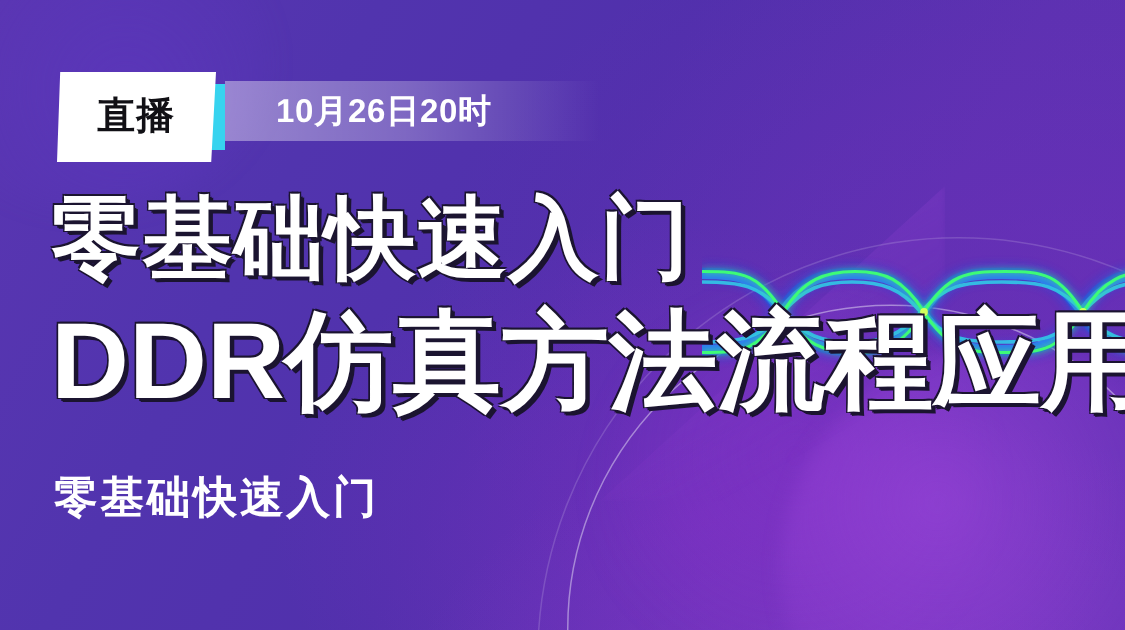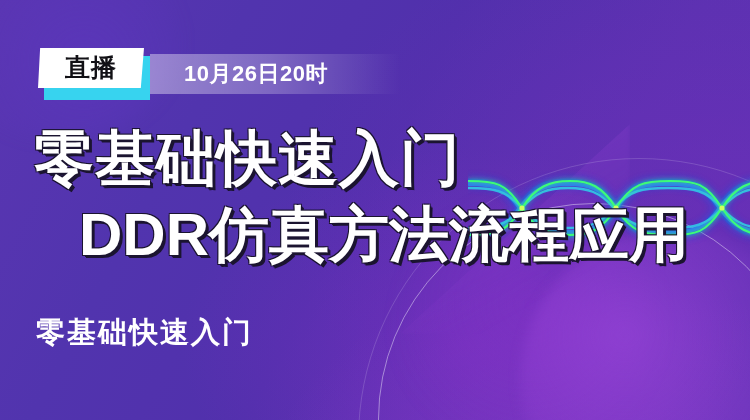--- a/index.html
+++ b/index.html
@@ -47,21 +47,21 @@
   .eye-wrap{position:absolute;left:468px;top:168px;width:300px;height:82px;pointer-events:none;}
   .eye-wrap svg{display:block;}
   
   .badge-group{position:absolute;left:38px;top:48px;height:62px;}
   .badge-shadow{
     position:absolute;left:6px;top:8px;width:106px;height:44px;
     background:#37d3ef;
     clip-path:polygon(0% 0%, 100% 0%, 100% 100%, 44% 100%, 36% 124%, 30% 100%, 0% 100%);
   }
   .badge{
-    position:absolute;left:0;top:0;width:106px;height:40px;
+    position:absolute;left:0;top:0;width:106px;height:60px;
     background:#ffffff;
     clip-path:polygon(2% 0%, 100% 0%, 97% 100%, 44% 100%, 36% 124%, 30% 100%, 0% 100%);
     display:flex;align-items:center;justify-content:center;
   }
   .badge-label{
     font-size:25px;font-weight:bold;color:#111015;letter-spacing:1px;
     line-height:1;margin-top:-2px;
   }
   .date-band{
     position:absolute;left:112px;top:6px;width:250px;height:40px;
@@ -78,21 +78,21 @@
     color:#ffffff;font-weight:bold;white-space:nowrap;line-height:1.04;
     text-shadow:
       3px 3px 0 #1b1430,
       2px 2px 0 #1b1430,
       1px 1px 0 #1b1430,
       -1px -1px 0 #1b1430,
       1px -1px 0 #1b1430,
       -1px 1px 0 #1b1430;
   }
   .title-1{font-size:60px;letter-spacing:1px;}
-  .title-2{font-size:60px;letter-spacing:0px;margin-top:14px;text-align:center;}
+  .title-2{font-size:72px;letter-spacing:0px;margin-top:14px;}
   .subtitle{
     position:absolute;left:36px;top:318px;
     color:#ffffff;font-size:29px;font-weight:bold;letter-spacing:2px;
     line-height:1;white-space:nowrap;
   }
 </style>
 </head>
 <body>
 
 <div class="banner">

